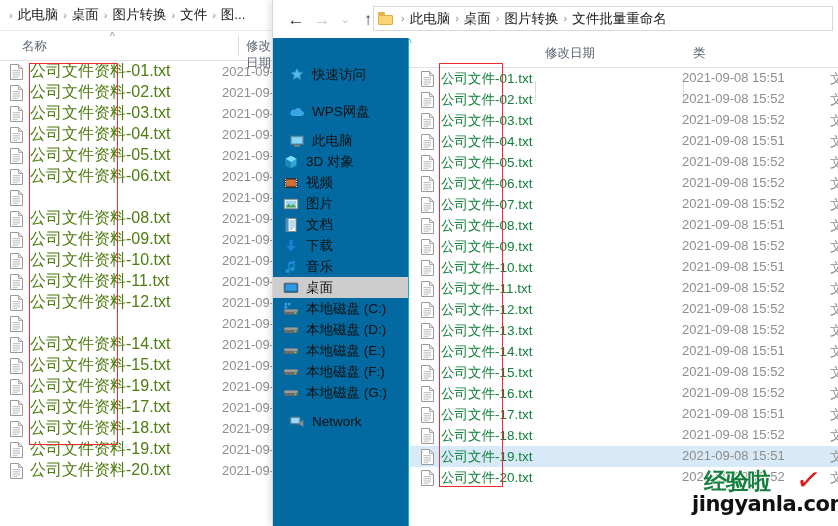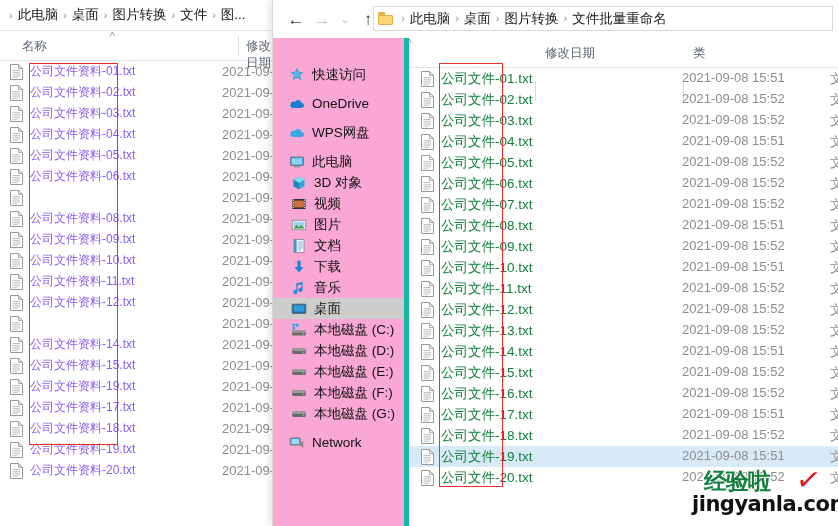--- a/index.html
+++ b/index.html
@@ -56,21 +56,21 @@
     font-size: 10px; color: #8a8a8a; line-height: 1;
   }
 
   .back-list { position: absolute; left: 0; top: 61px; width: 276px; }
   .back-row {
     position: relative; height: 21px;
     display: flex; align-items: center;
   }
   .back-row .fname {
     position: absolute; left: 30px;
-    font-size: 12px; color: #8b5cf6;
+    font-size: 16px; color: #4d7c0f;
     white-space: nowrap;
   }
   .back-row .fdate {
     position: absolute; left: 222px;
     font-size: 13px; color: #8d8d8d;
     white-space: nowrap;
   }
 
   
   .ficon {
@@ -152,39 +152,39 @@
   .fh-type { left: 420px; }
   .fsortchev {
     position: absolute; left: 134px; top: 39px;
     font-size: 10px; color: #8a8a8a; line-height: 1;
   }
 
   
   .sidebar {
     position: absolute; left: 0; top: 38px;
     width: 136px; height: 488px;
-    background: #f9a8d4;
-    border-right: 5px solid #14b8a6;
+    background: #0369a1;
+    border-right: 1px solid #14b8a6;
     padding-top: 18px;
     overflow: hidden;
   }
   .side-item {
     position: relative; height: 21px;
     display: flex; align-items: center;
     font-size: 13.5px; color: #111111;
     white-space: nowrap;
   }
   .side-item.selected { background: #cdcdcd; }
   .side-item .sico {
     width: 18px; height: 16px;
     margin-left: 0px; margin-right: 5px;
     flex: none; position: relative;
   }
   .side-item.lvl0 { padding-left: 16px; }
-  .side-item.lvl1 { padding-left: 18px; }
+  .side-item.lvl1 { padding-left: 10px; }
   .side-gap { height: 8px; }
 
   
   .front-list {
     position: absolute; left: 137px; top: 68px;
     width: 429px;
   }
   .front-row {
     position: relative; height: 21px;
   }
@@ -608,26 +608,20 @@
 
     <div class="sidebar" id="sidebar">
         <div class="side-gap"></div>
         <div class="side-item lvl0">
           <span class="sico"><svg viewBox="0 0 16 16" width="16" height="16">
               <path d="M8 1.5l1.7 3.7 4 .5-3 2.7.9 4-3.6-2.1-3.6 2.1.9-4-3-2.7 4-.5z" fill="#53b9e8" stroke="#2f8fc4" stroke-width="0.7"></path>
             </svg></span>
           <span>快速访问</span>
         </div>
         <div class="side-gap"></div>
-        <div class="side-item lvl0">
-          <span class="sico"><svg viewBox="0 0 16 16" width="16" height="16">
-              <path d="M3.5 12h9a2.5 2.5 0 0 0 .2-5 3.6 3.6 0 0 0-6.7-1.2A2.8 2.8 0 0 0 3.5 12z" fill="#1a7fd4"></path>
-            </svg></span>
-          <span>OneDrive</span>
-        </div>
         <div class="side-gap"></div>
         <div class="side-item lvl0">
           <span class="sico"><svg viewBox="0 0 16 16" width="16" height="16">
               <path d="M3.5 12h9a2.5 2.5 0 0 0 .2-5 3.6 3.6 0 0 0-6.7-1.2A2.8 2.8 0 0 0 3.5 12z" fill="#3aa6e8"></path>
             </svg></span>
           <span>WPS网盘</span>
         </div>
         <div class="side-gap"></div>
         <div class="side-item lvl0">
           <span class="sico"><svg viewBox="0 0 16 16" width="16" height="16">

